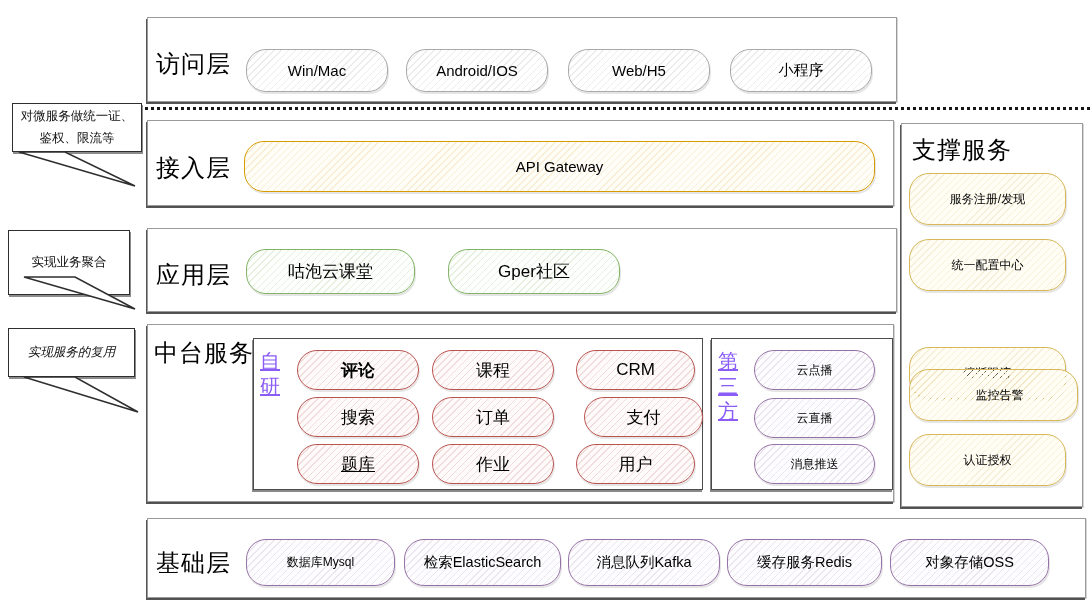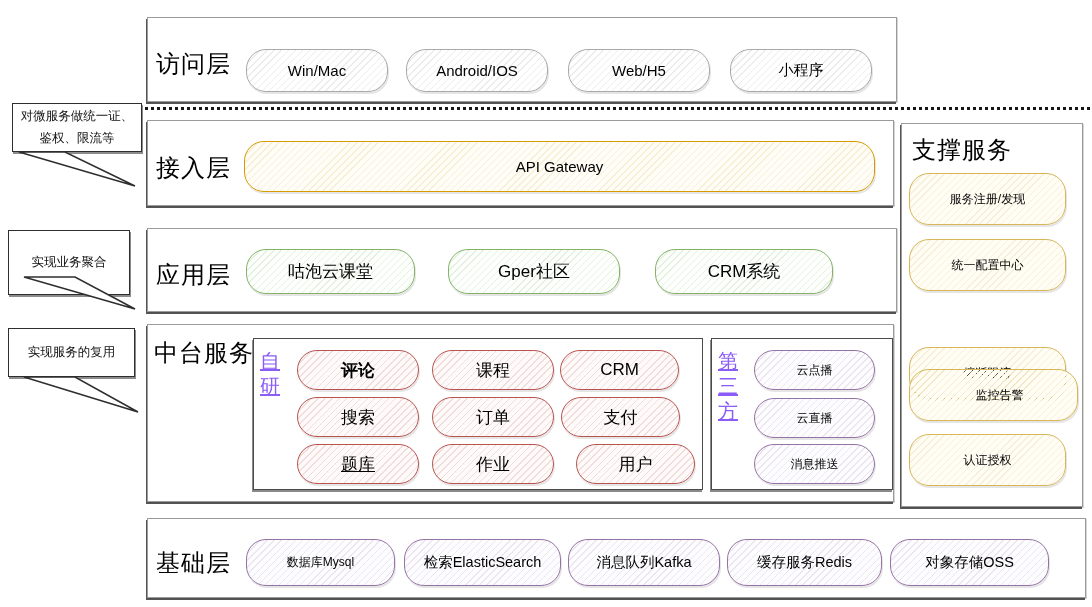--- a/index.html
+++ b/index.html
@@ -79,34 +79,33 @@
     <div class="node gold fs16" style="left:7px;top:115px;width:155px;height:50px;">统一配置中心</div>
     <div class="node gold fs16" style="left:7px;top:180px;width:155px;height:50px;margin-top:43px;">熔断限流</div>
     <div class="node gold fs16" style="left:7px;top:245px;width:155px;height:50px;padding-left:12px;">监控告警</div>
     <div class="node gold fs16" style="left:7px;top:310px;width:155px;height:50px;">认证授权</div>
   </div>
 
   <div class="layer" style="left:147px;top:228px;width:748px;height:82px;">
     <div class="layer-label" style="left:8px;top:30px;">应用层</div>
     <div class="node green fs17" style="left:98px;top:20px;width:167px;height:43px;">咕泡云课堂</div>
     <div class="node green fs17" style="left:300px;top:20px;width:170px;height:43px;">Gper社区</div>
-    <div class="node green fs17" style="left:507px;top:20px;width:176px;height:43px;">CRM系统</div>
   </div>
 
   <div class="layer" style="left:147px;top:324px;width:745px;height:176px;">
     <div class="layer-label" style="left:6px;top:12px;text-align:center;">中台服务</div>
 
     <div class="subbox" style="left:105px;top:13px;width:448px;height:150px;">
       <div class="vlabel" style="left:6px;top:10px;">自研</div>
       <div class="node red fs17" style="left:43px;top:11px;width:120px;height:38px;font-weight:bold;">评论</div>
       <div class="node red fs17" style="left:178px;top:11px;width:120px;height:38px;">课程</div>
-      <div class="node red fs17" style="left:306px;top:11px;width:117px;height:38px;">CRM</div>
+      <div class="node red fs17" style="left:322px;top:11px;width:117px;height:38px;">CRM</div>
       <div class="node red fs17" style="left:43px;top:58px;width:120px;height:38px;">搜索</div>
       <div class="node red fs17" style="left:178px;top:58px;width:120px;height:38px;">订单</div>
-      <div class="node red fs17" style="left:307px;top:58px;width:117px;height:38px;">支付</div>
+      <div class="node red fs17" style="left:330px;top:58px;width:117px;height:38px;">支付</div>
       <div class="node red fs17" style="left:43px;top:105px;width:120px;height:38px;text-decoration:underline;">题库</div>
       <div class="node red fs17" style="left:178px;top:105px;width:120px;height:38px;">作业</div>
       <div class="node red fs17" style="left:322px;top:105px;width:117px;height:38px;">用户</div>
     </div>
 
     <div class="subbox" style="left:563px;top:13px;width:180px;height:150px;">
       <div class="vlabel" style="left:6px;top:10px;">第三方</div>
       <div class="node purple fs16" style="left:42px;top:11px;width:119px;height:38px;">云点播</div>
       <div class="node purple fs16" style="left:42px;top:59px;width:119px;height:38px;">云直播</div>
       <div class="node purple fs16" style="left:42px;top:105px;width:119px;height:38px;">消息推送</div>
@@ -125,18 +124,18 @@
   <div class="callout" style="left:12px;top:103px;width:130px;height:49px;">对微服务做统一证、鉴权、限流等</div>
   <svg class="tail" style="left:15px;top:151px;" width="130" height="42" viewBox="0 0 130 42">
     <polygon points="4,1 120,35 50,1"></polygon>
   </svg>
 
   <div class="callout" style="left:8px;top:230px;width:122px;height:65px;text-align:center;">实现业务聚合</div>
   <svg class="tail" style="left:20px;top:276px;" width="125" height="40" viewBox="0 0 125 40">
     <polygon points="4,1 115,33 55,1"></polygon>
   </svg>
 
-  <div class="callout" style="left:8px;top:328px;width:127px;height:49px;">实现服务的复用</div>
+  <div class="callout" style="left:8px;top:328px;width:127px;height:49px;font-style:italic;">实现服务的复用</div>
   <svg class="tail" style="left:20px;top:376px;" width="128" height="42" viewBox="0 0 128 42">
     <polygon points="4,1 118,36 55,1"></polygon>
   </svg>
 
 </div>
 
 </body></html>

